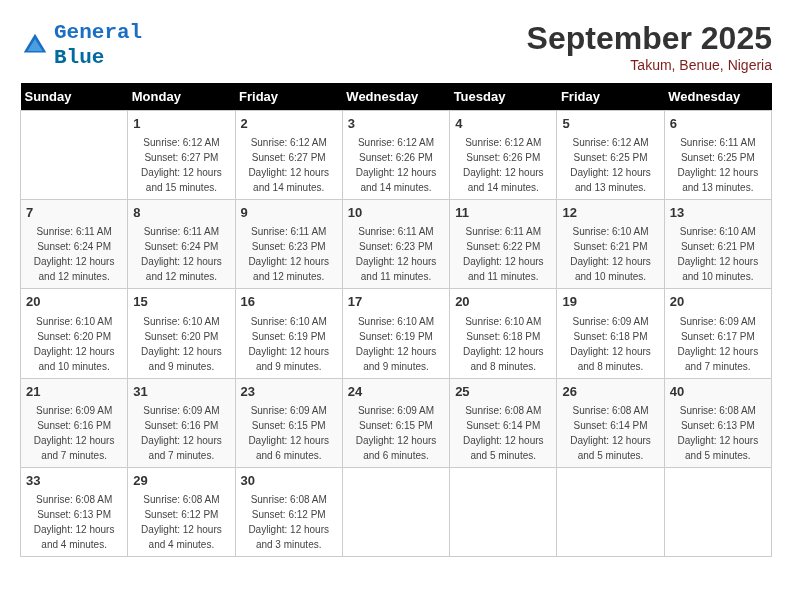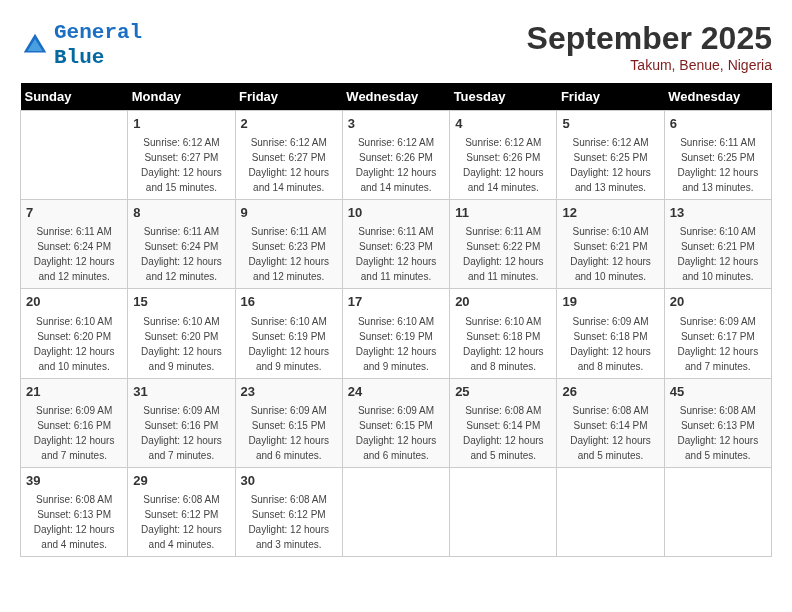--- a/index.html
+++ b/index.html
@@ -305,30 +305,30 @@
 and 5 minutes.</div>
         </td>
         <td>
           <span class="day-number">26</span>
           <div class="day-detail" style="white-space: pre-line;">Sunrise: 6:08 AM
 Sunset: 6:14 PM
 Daylight: 12 hours
 and 5 minutes.</div>
         </td>
         <td>
-          <span class="day-number">45</span>
+          <span class="day-number">40</span>
           <div class="day-detail" style="white-space: pre-line;">Sunrise: 6:08 AM
 Sunset: 6:13 PM
 Daylight: 12 hours
 and 5 minutes.</div>
         </td>
       </tr>
       <tr>
         <td>
-          <span class="day-number">39</span>
+          <span class="day-number">33</span>
           <div class="day-detail" style="white-space: pre-line;">Sunrise: 6:08 AM
 Sunset: 6:13 PM
 Daylight: 12 hours
 and 4 minutes.</div>
         </td>
         <td>
           <span class="day-number">29</span>
           <div class="day-detail" style="white-space: pre-line;">Sunrise: 6:08 AM
 Sunset: 6:12 PM
 Daylight: 12 hours

